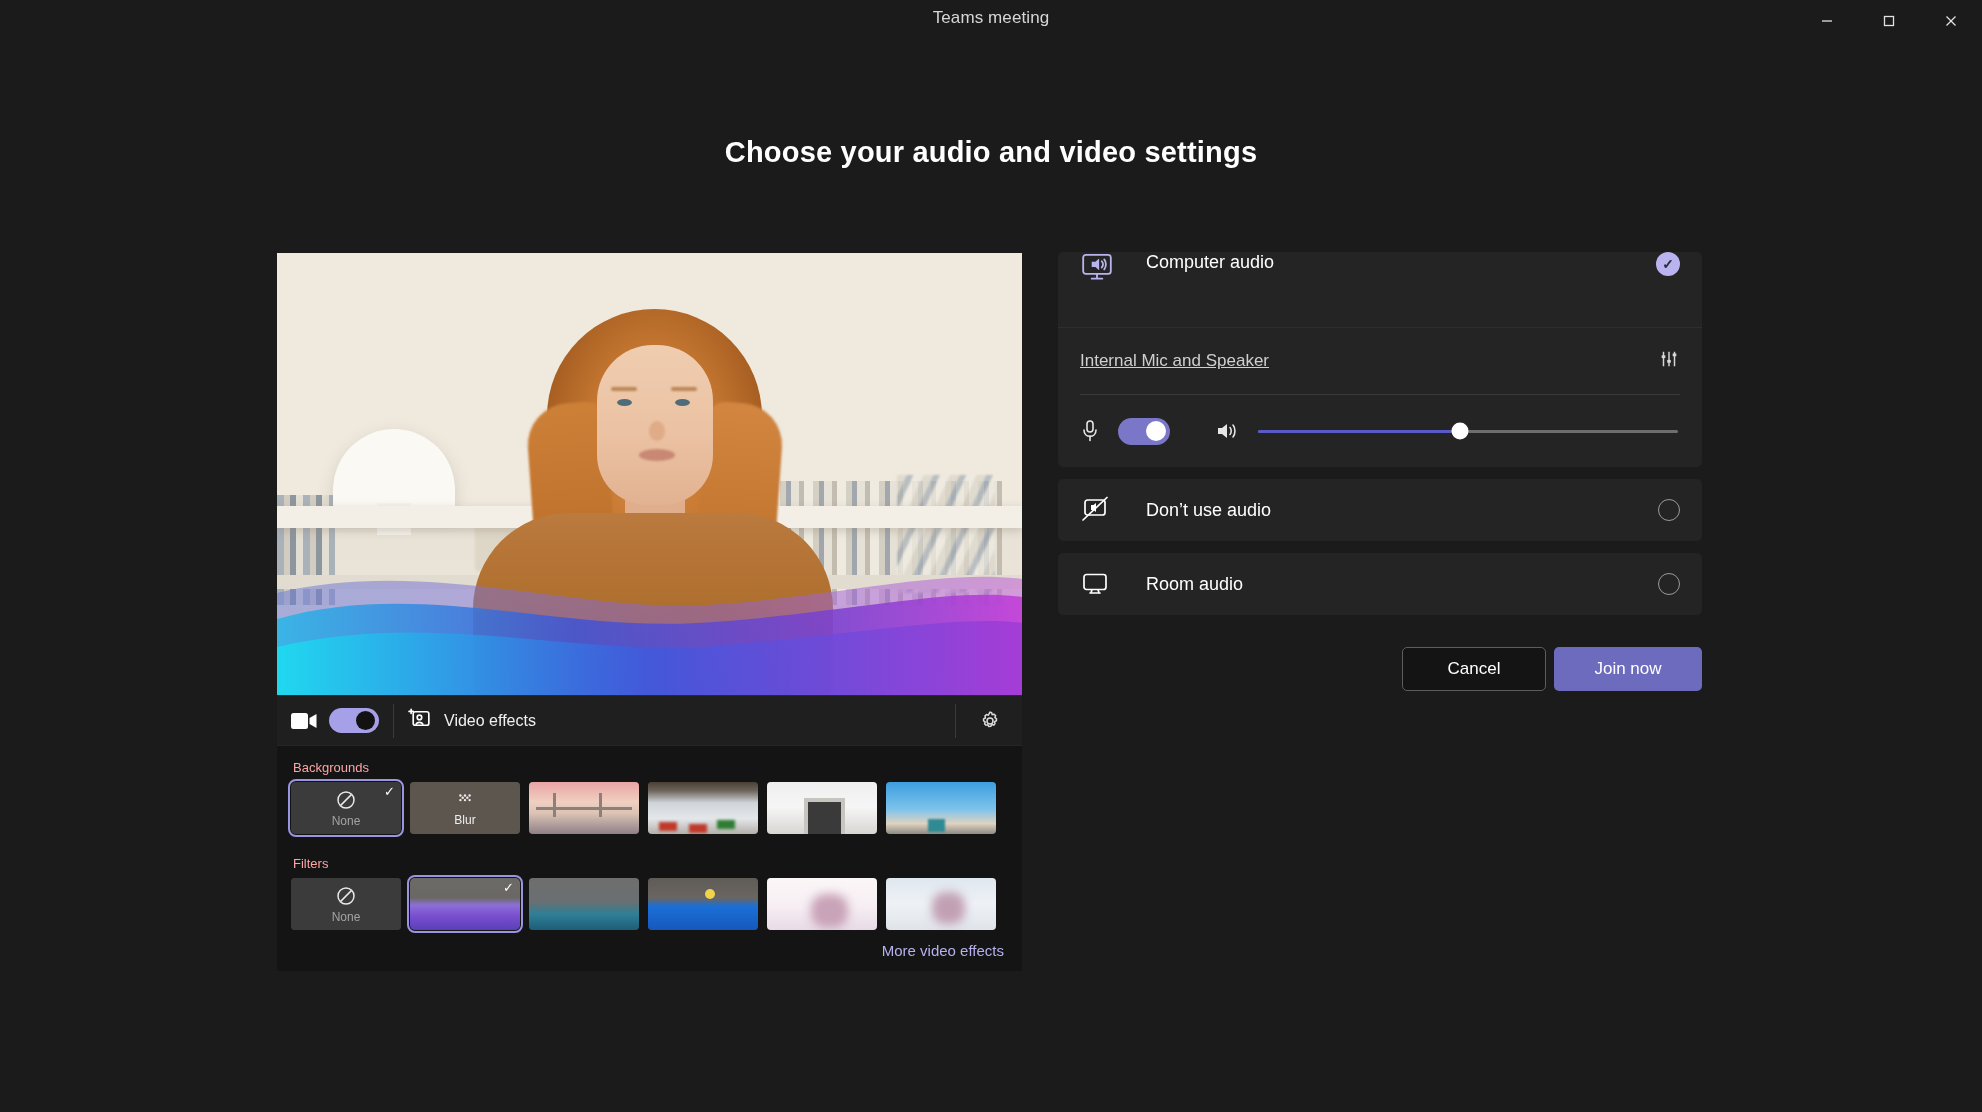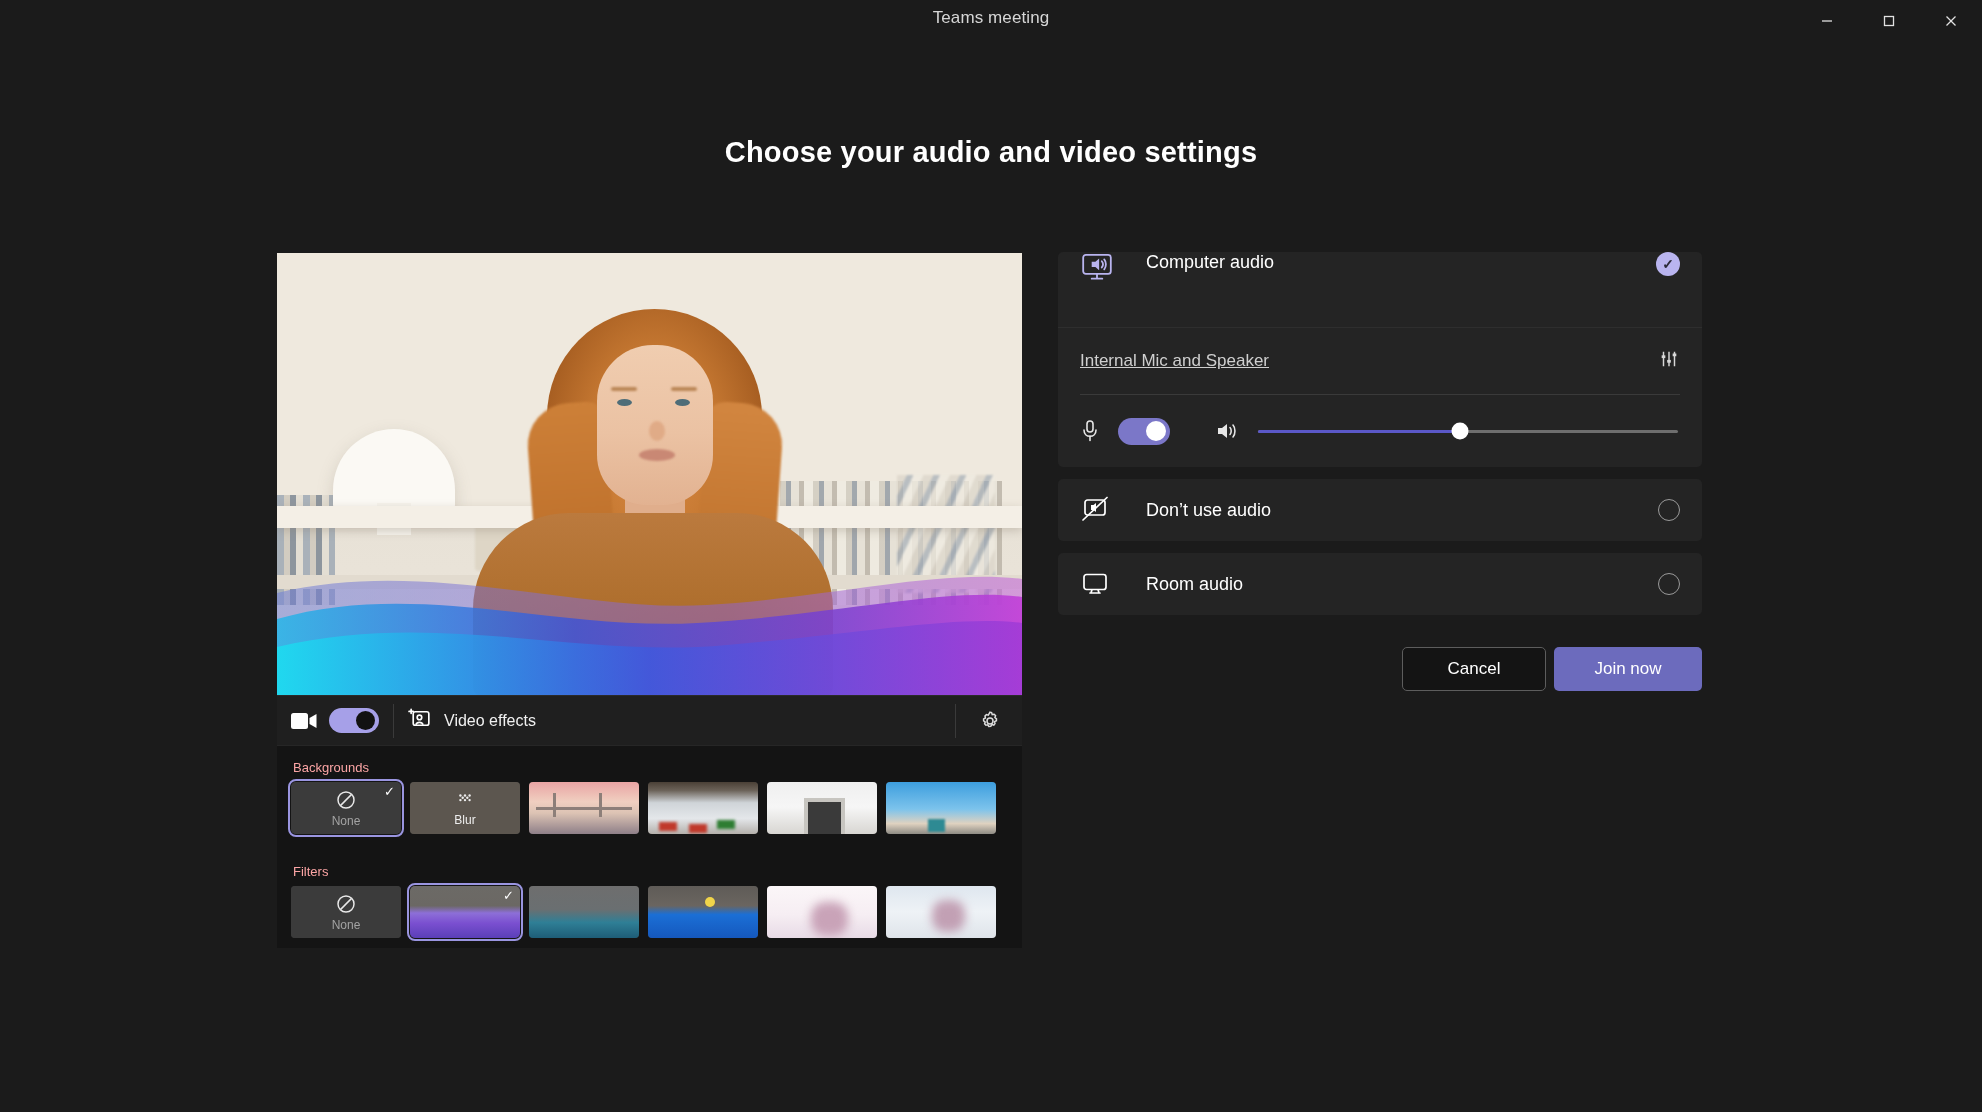--- a/index.html
+++ b/index.html
@@ -457,21 +457,21 @@
         <div class="bg-office"></div>
       </div>
       <div class="thumb">
         <div class="bg-room"></div>
       </div>
       <div class="thumb">
         <div class="bg-city"></div>
       </div>
     </div>
 
-    <div class="sect-label" style="margin-top:30px">Filters</div>
+    <div class="sect-label" style="margin-top:22px">Filters</div>
     <div class="thumb-row">
 
       <div class="thumb">
         <div class="none-inner">
           <svg width="24" height="24" viewBox="0 0 24 24" fill="none" stroke="#e8e8e8" stroke-width="1.5">
             <circle cx="12" cy="12" r="8"></circle>
               <line x1="6.4" y1="17.6" x2="17.6" y2="6.4"></line>
           </svg>
           <span class="none-label">None</span>
         </div>
@@ -489,20 +489,21 @@
         <div class="f-blue"></div>
       </div>
       <div class="thumb">
         <div class="f-sakura-a"></div>
       </div>
       <div class="thumb">
         <div class="f-sakura-b"></div>
       </div>
     </div>
 
+    <div class="more-link">More video effects</div>
   </div>
 </div>
 
 <div class="right-col">
 
   <div class="audio-card">
     <div class="audio-head">
       <span class="audio-icon accent">
         <svg width="34" height="30" viewBox="0 0 32 28" fill="none" stroke="#b9b4ef" stroke-width="1.7">
           <rect x="3" y="2.5" width="26" height="18" rx="2.5"></rect>

